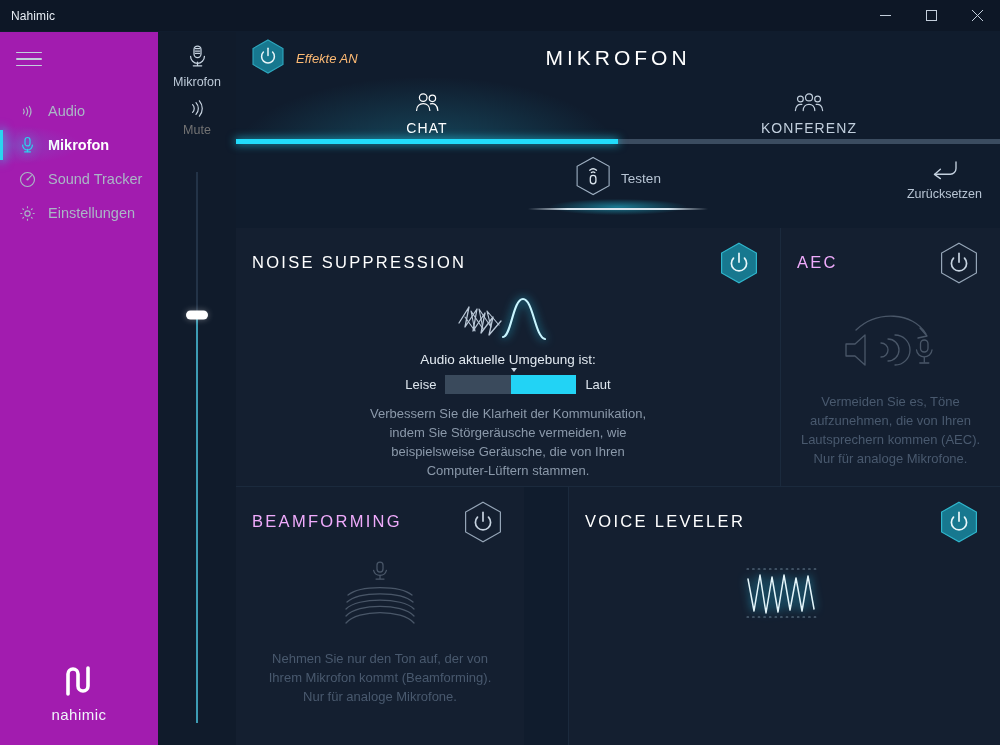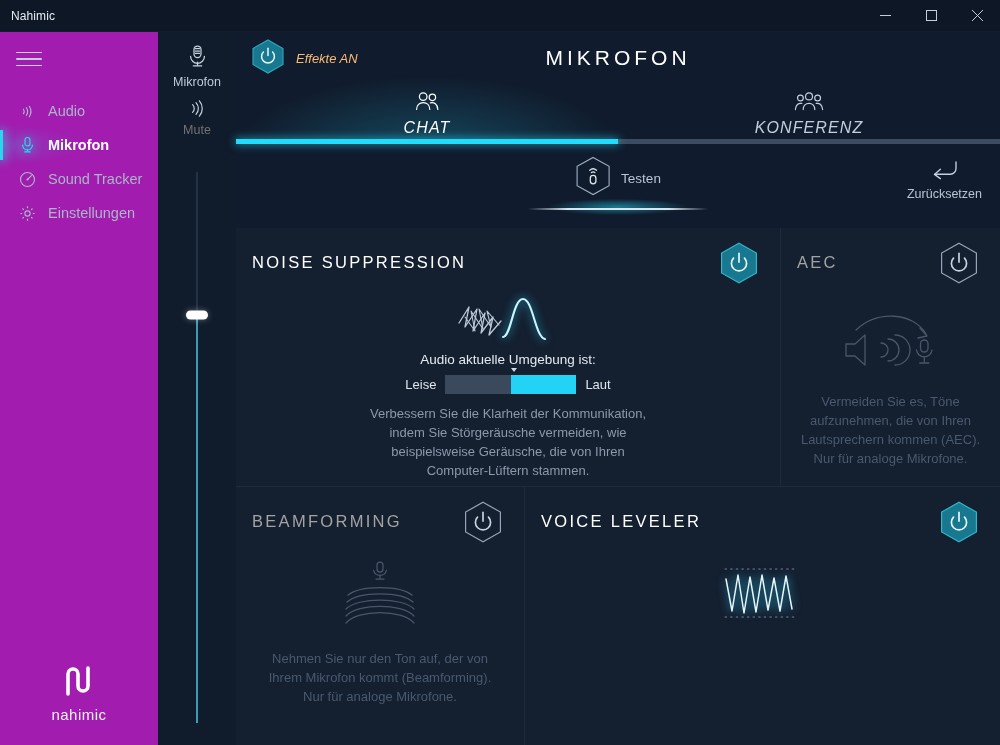--- a/index.html
+++ b/index.html
@@ -152,21 +152,21 @@
     flex: 1; display: flex; flex-direction: column;
     align-items: center; justify-content: center; gap: 3px;
     position: relative; color: #c2cfdd;
   }
   .tab.active { color: #ffffff; }
   .tab.active::before {
     content:""; position:absolute; left:0; right:0; bottom:0; top:-6px;
     background: radial-gradient(ellipse at 50% 120%, rgba(35,170,200,.33), rgba(35,170,200,0) 72%);
     pointer-events: none;
   }
-  .tab-label { font-size: 16px; letter-spacing: 1.1px; position: relative; font-style: italic; }
+  .tab-label { font-size: 14px; letter-spacing: 1.1px; position: relative; }
   .tab-ico { position: relative; }
   .tabs-underline {
     position: absolute; left: 0; right: 0; bottom: 0; height: 5px;
     background: #3b4c60;
     display: flex;
   }
   .tabs-underline .fill {
     width: 50%; height: 100%;
     background: #22dcfb;
     box-shadow: 0 0 9px 1px rgba(34,220,251,.55);
@@ -198,39 +198,39 @@
   .reset-btn {
     position: absolute; right: 18px; top: 16px;
     display: flex; flex-direction: column; align-items: center; gap: 2px;
     color: #b8c5d4;
   }
   .reset-label { font-size: 12.5px; }
 
   
   .grid { flex: 1; display: flex; flex-direction: column; min-height: 0; }
   .grid-row { display: flex; flex: 1; min-height: 0; position: relative; }
-  .grid-row + .grid-row { border-top: 1px solid #1b2a3d; }
+  .grid-row + .grid-row { border-top: 1px solid #1b2a3d; gap: 44px; }
   .cell {
     position: relative; min-width: 0;
     display: flex; flex-direction: column; align-items: center;
     padding: 14px 16px 10px;
     background: #141f30;
   }
   .cell + .cell { border-left: 1px solid #1b2a3d; }
   .cell-head {
     display: flex; align-items: center; 
     width: 100%; position: relative; min-height: 40px;
   }
   .cell-title {
     font-size: 16.5px; letter-spacing: 2.3px;
     font-family: "Liberation Sans Narrow", "Liberation Sans", sans-serif;
     font-stretch: condensed;
     color: #ffffff;
   }
-  .cell.off .cell-title { color: #a3a3a3; }
+  .cell.off .cell-title { color: #f0abfc; }
   .cell-power { position: absolute; right: 6px; top: 0; }
   .cell-art {
     margin-top: 8px; display: flex; align-items: center; justify-content: center;
     min-height: 56px;
   }
   .cell-desc {
     margin-top: 10px; text-align: center;
     font-size: 13px; line-height: 19px; color: #8b99aa;
     max-width: 290px;
   }

